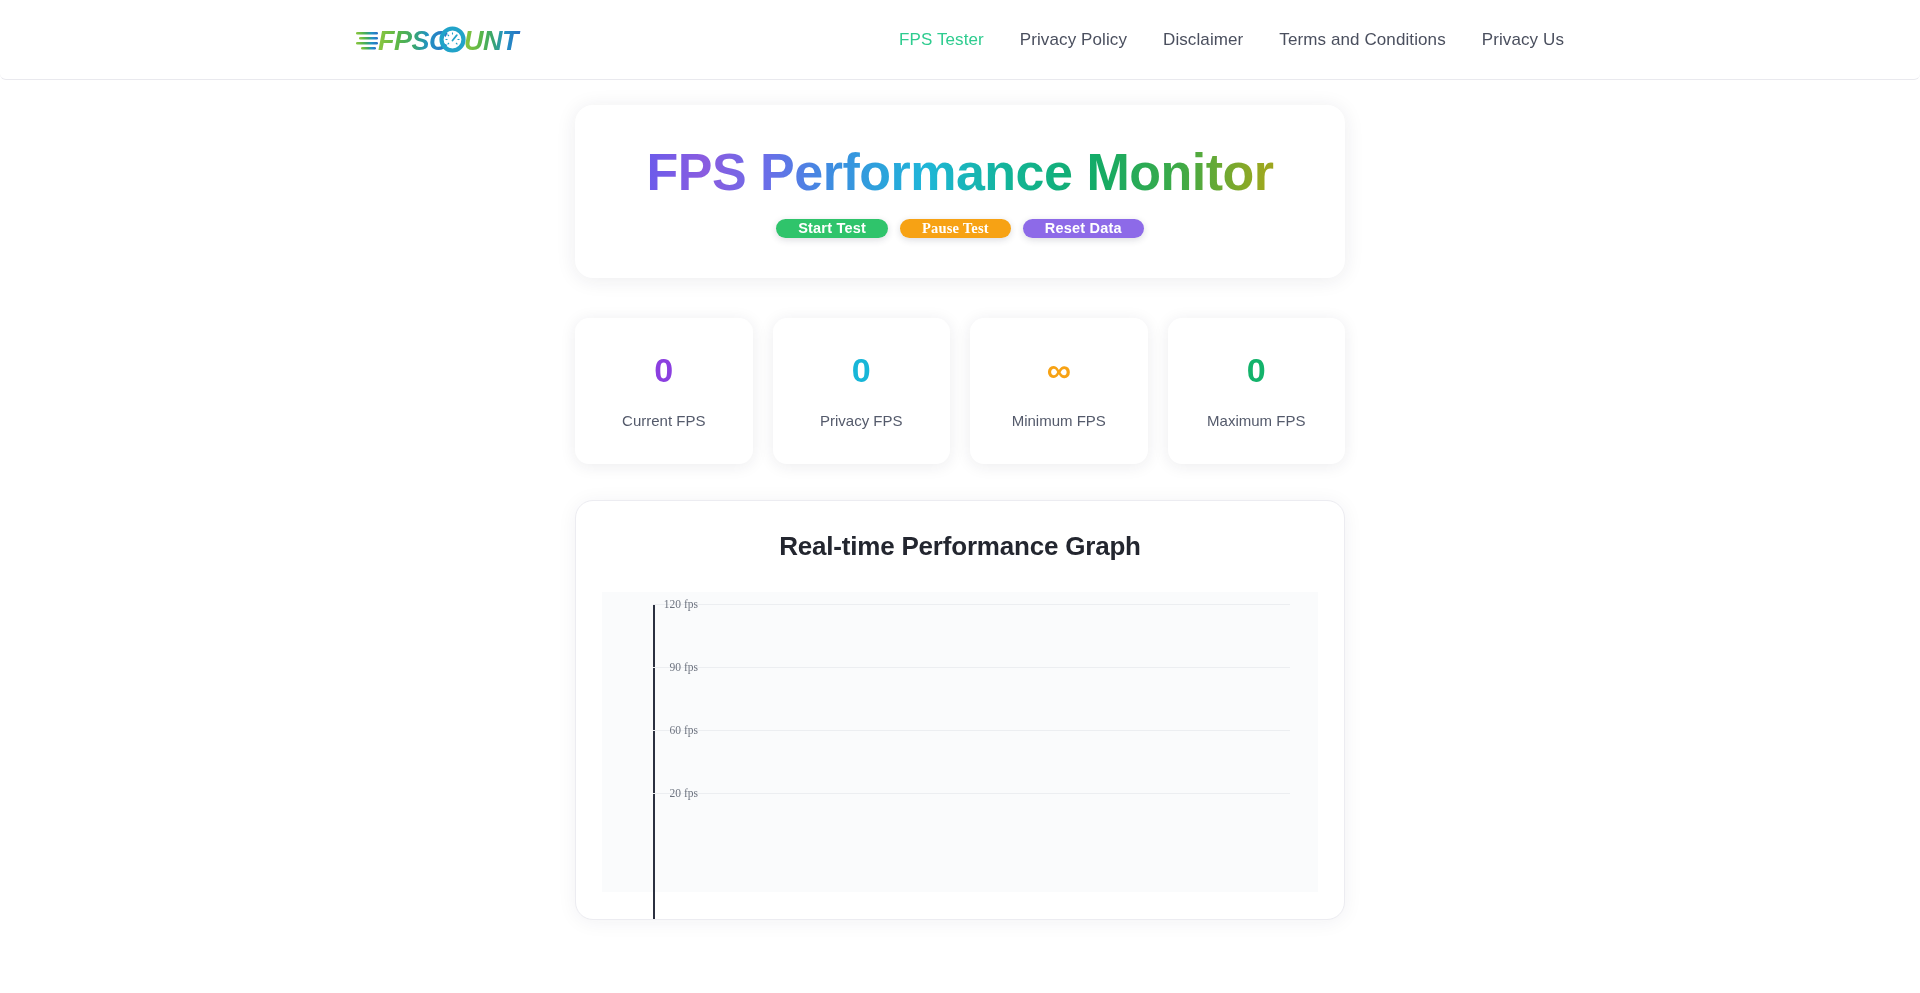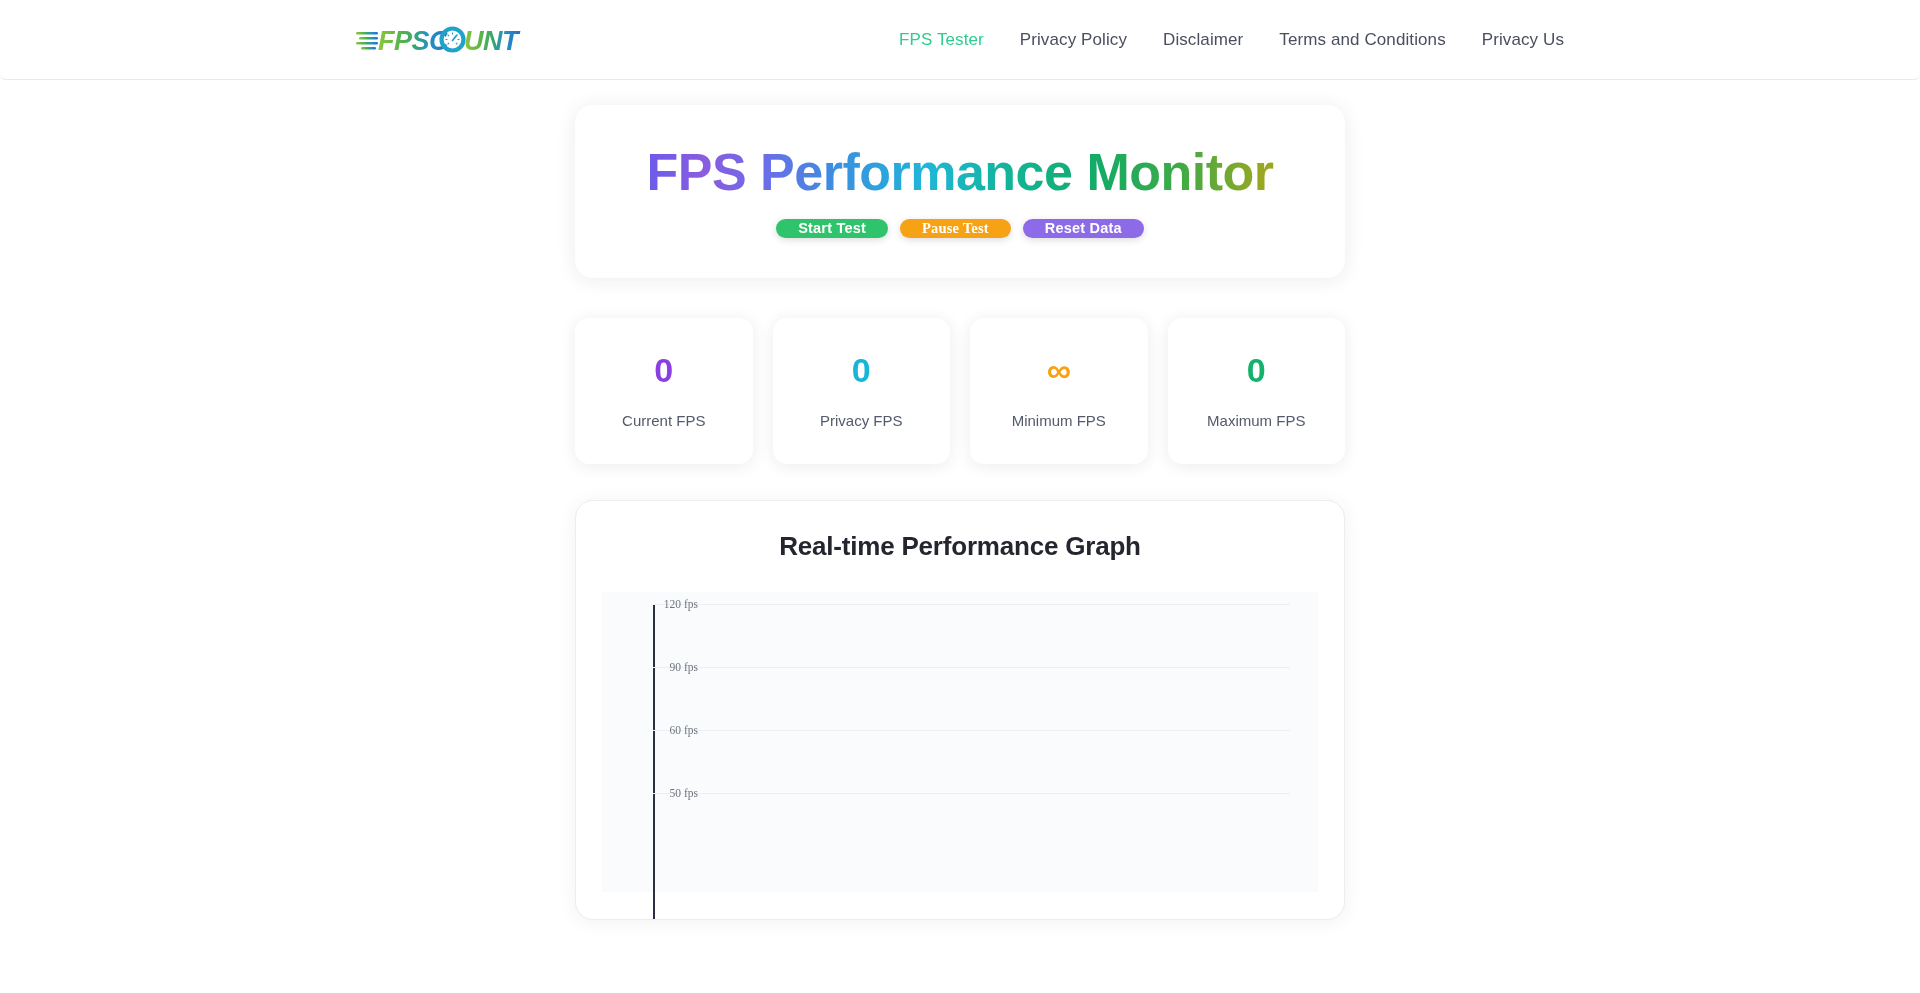--- a/index.html
+++ b/index.html
@@ -320,20 +320,20 @@
           <div class="grid-row" style="top:12px">
             <span class="y-tick-label">120 fps</span>
           </div>
           <div class="grid-row" style="top:75px">
             <span class="y-tick-label">90 fps</span>
           </div>
           <div class="grid-row" style="top:138px">
             <span class="y-tick-label">60 fps</span>
           </div>
           <div class="grid-row" style="top:201px">
-            <span class="y-tick-label">50 fps</span>
+            <span class="y-tick-label">20 fps</span>
           </div>
         </div>
       </div>
     </section>
 
   </div>
 </main>
 
 </body></html>

